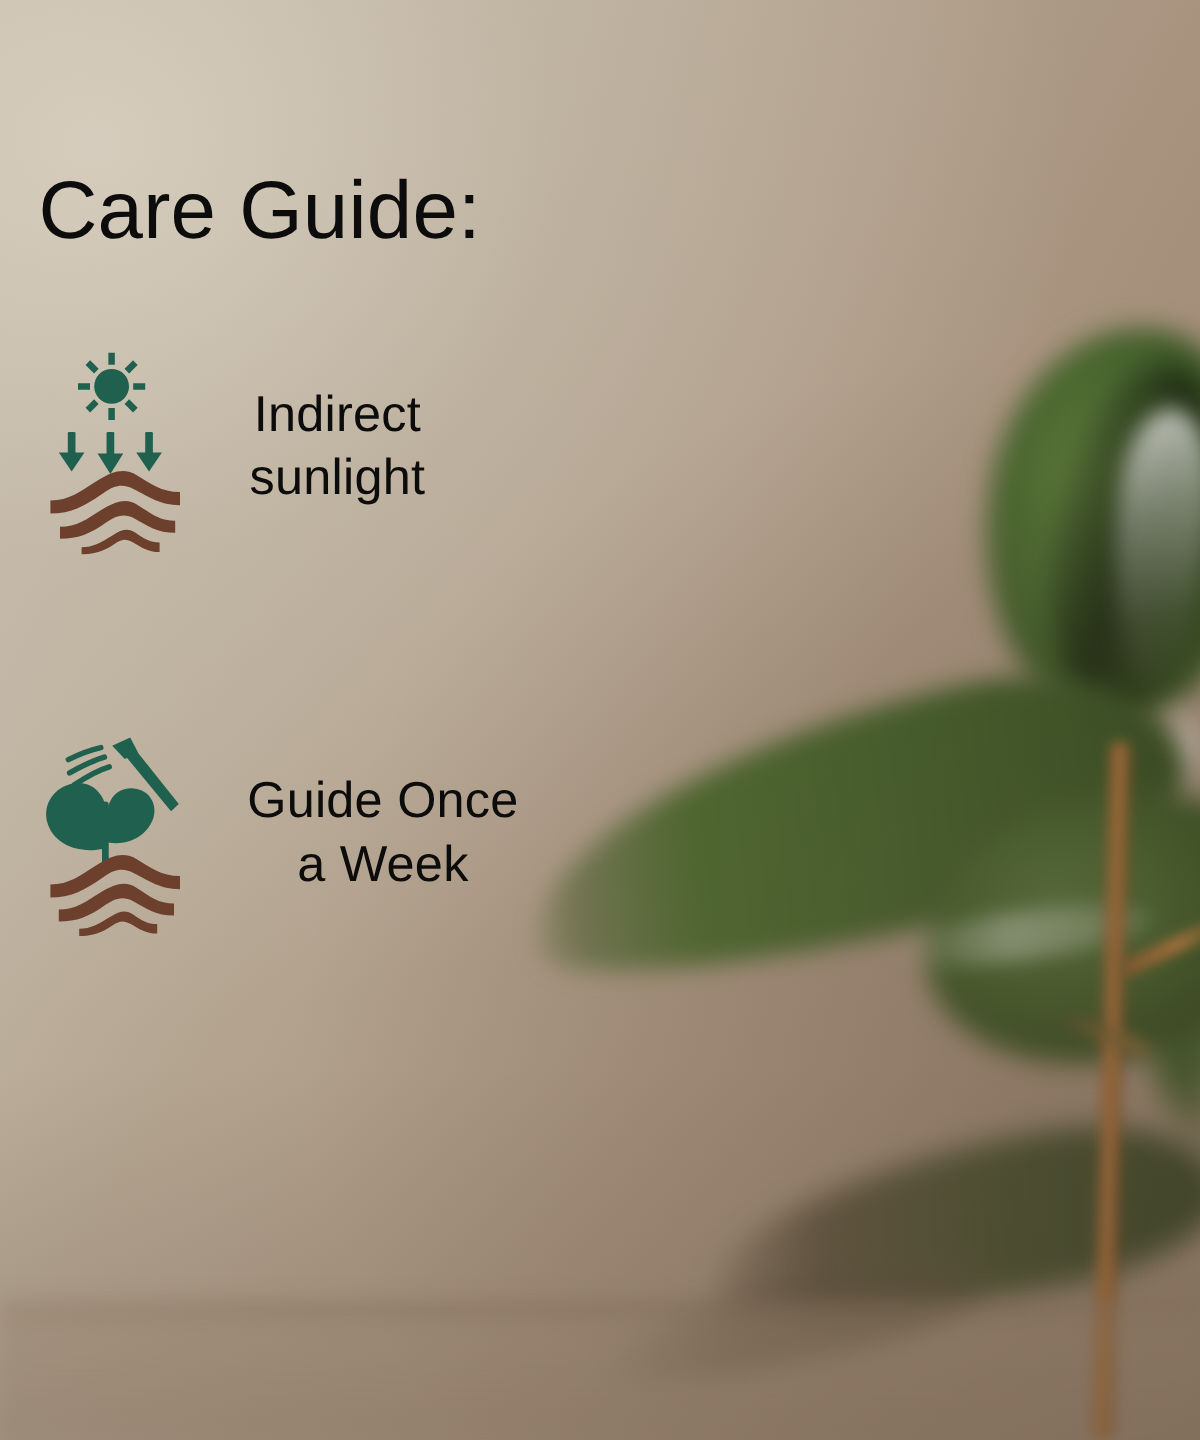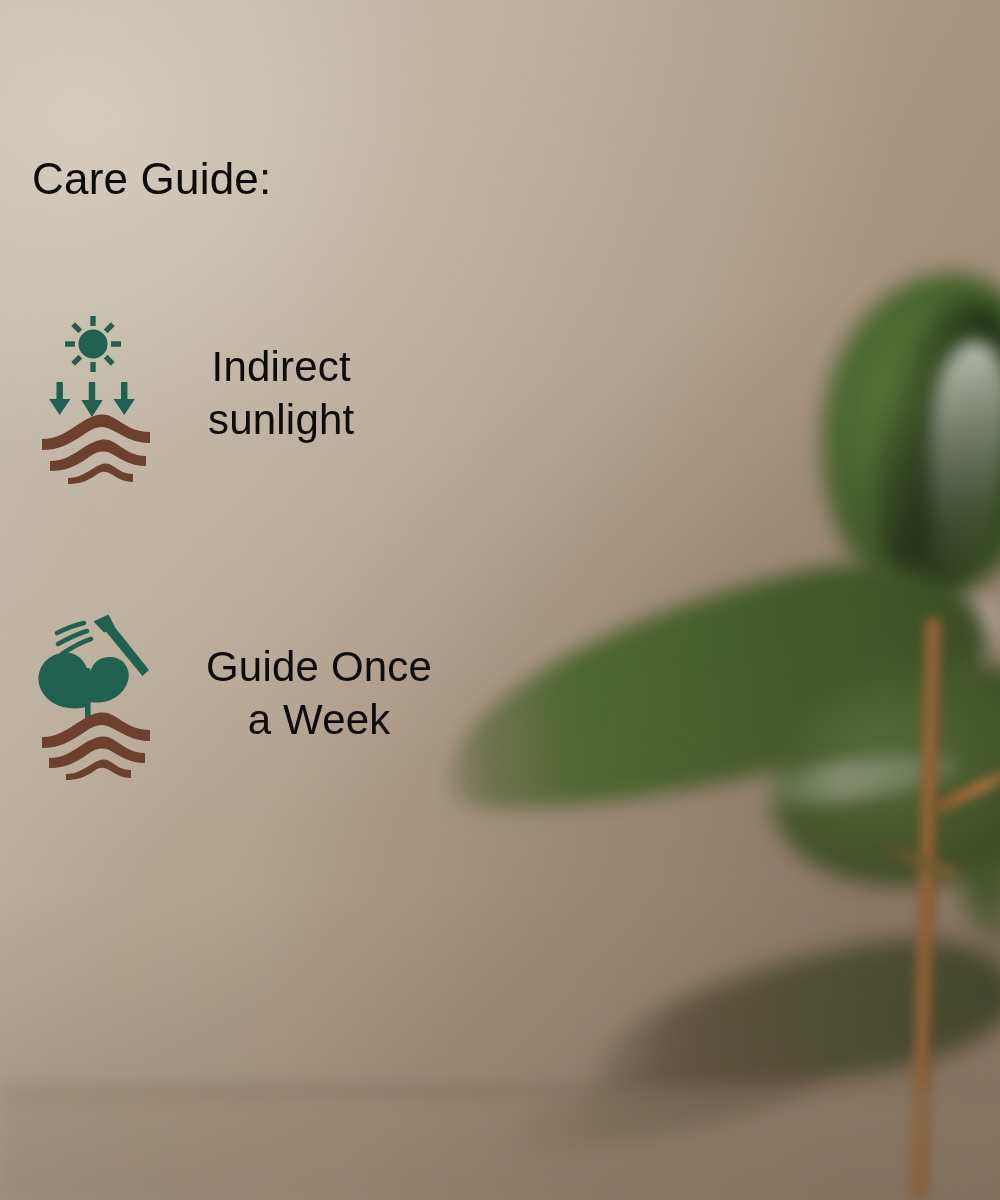--- a/index.html
+++ b/index.html
@@ -137,27 +137,27 @@
   .highlight-right {
     left:946px; top:580px; width:70px; height:90px;
     background:radial-gradient(50% 50% at 50% 50%,rgba(244,242,236,.75) 0%,rgba(220,218,208,.28) 55%,rgba(200,198,186,0) 100%);
     filter:blur(10px);
   }
 
   
   #content { position:absolute; inset:0; }
 
   .page-title {
-    position:absolute; left:32px; top:156px;
-    font-size:44px; line-height:1.05; font-weight:500;
+    position:absolute; left:32px; top:140px;
+    font-size:68px; line-height:1.05; font-weight:500;
     letter-spacing:.2px; color:#0c0c0c;
   }
 
   .care-row { position:absolute; display:flex; align-items:center; }
-  #row-sunlight { left:40px; top:304px;  }
+  #row-sunlight { left:40px; top:282px;  }
   #row-water    { left:36px; top:608px;  }
 
   .care-icon { width:126px; height:180px; flex:0 0 126px; }
   #row-water .care-icon { height:172px; }
 
   .care-label {
     margin-left:40px;
     font-size:42px; line-height:1.26; font-weight:400;
     color:#0c0c0c; letter-spacing:.2px;
     text-align:center; white-space:pre-line;

